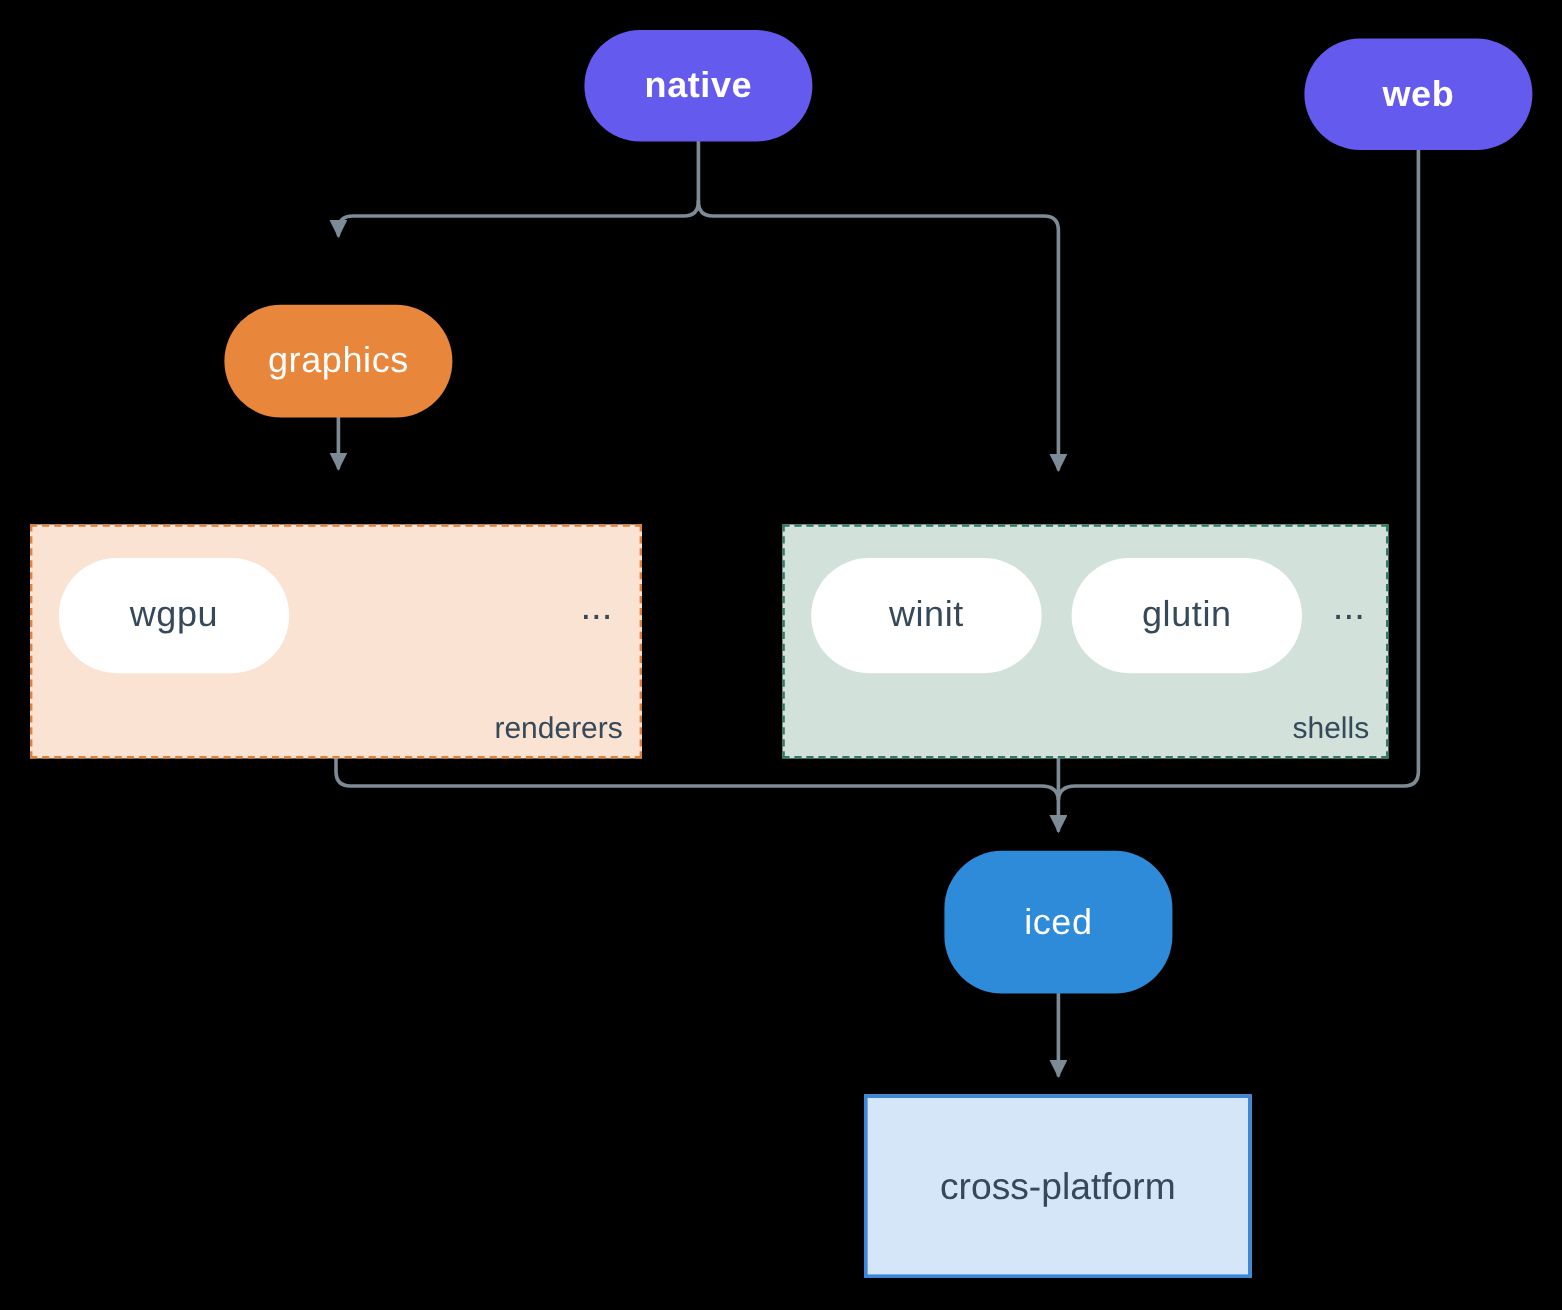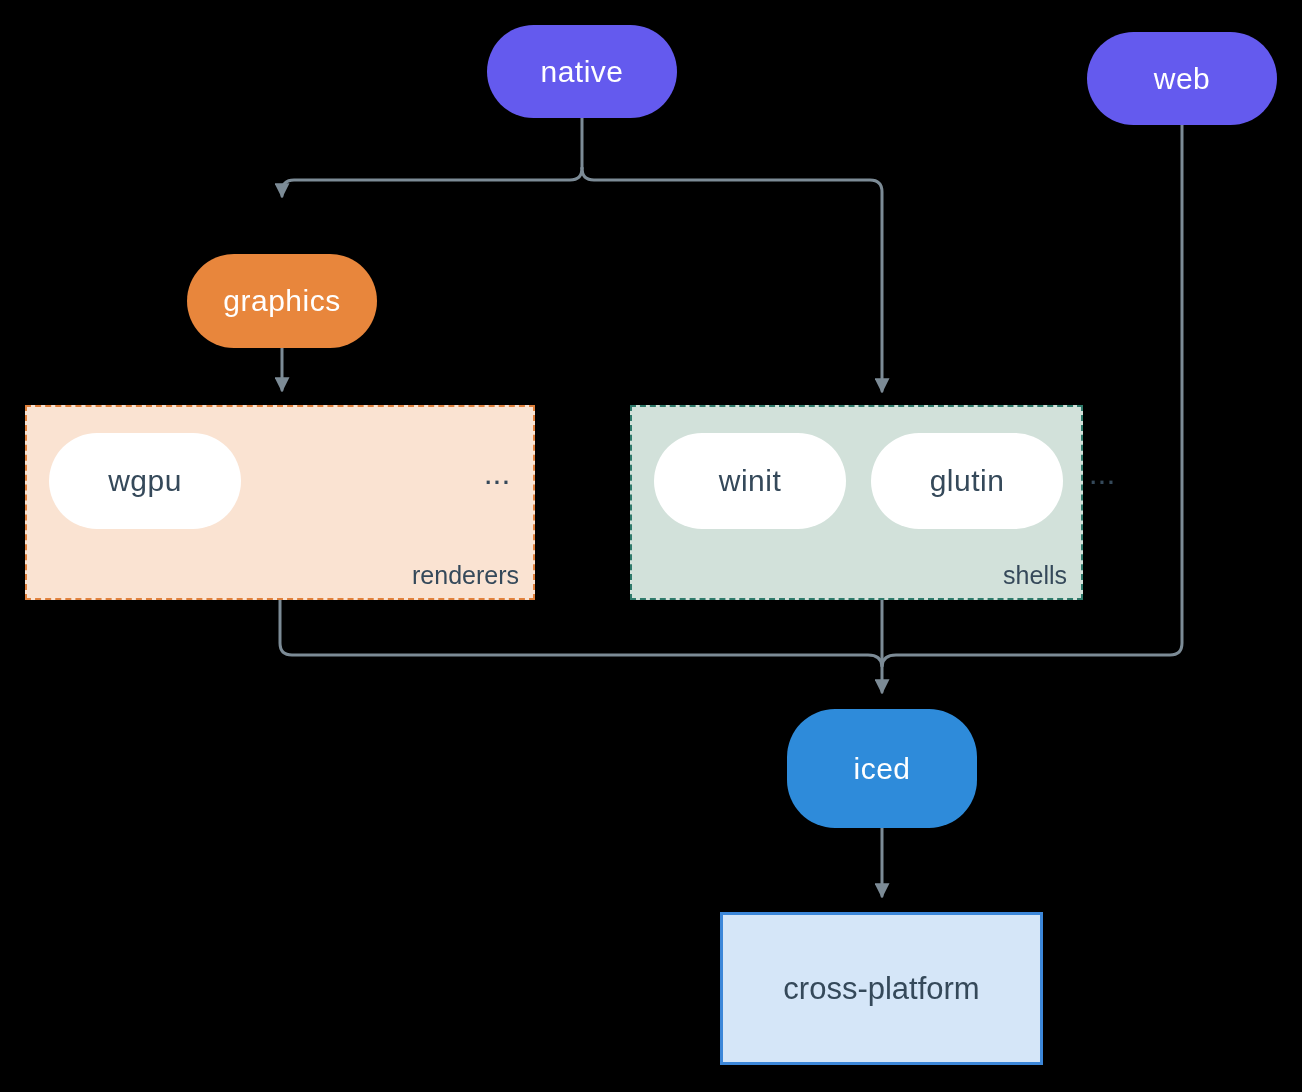--- a/index.html
+++ b/index.html
@@ -13,38 +13,38 @@
     position:relative; width:1302px; height:1092px; overflow:hidden;
     background:var(--background,#000);
     font-family:"Liberation Sans","DejaVu Sans",sans-serif;
   }
   svg.edges{position:absolute;left:0;top:0;width:1302px;height:1092px;}
   .edge{stroke:var(--edge,#7c8b96);stroke-width:3;fill:none;stroke-linecap:round;}
   .pill{
     position:absolute; display:flex; align-items:center; justify-content:center;
     border-radius:48px; font-size:30px; letter-spacing:.5px;
   }
-  .pill-purple{background:var(--node-purple,#645aee); color:#fff;}
+  .pill-purple{background:var(--node-purple,#645aee); color:#fff;font-weight:bold;}
   .pill-orange{background:var(--node-orange,#e8863c); color:#fff;margin-top:38px;}
   .pill-blue{background:var(--node-blue,#2e8bda); color:#fff;}
   .pill-white{background:var(--pill-white,#fff); color:var(--dark-text,#35495a);}
   .node-native{left:487px; top:25px;  width:190px; height:93px;}
   .node-web{left:1087px; top:13px; width:190px; height:93px;margin-top:19px;}
   .node-graphics{left:187px; top:216px; width:190px; height:94px;}
   .node-iced{left:787px; top:709px; width:190px; height:119px;justify-content:center;}
   .group{
     position:absolute; box-sizing:border-box;
-    border-width:2px; border-style:dashed;
+    border-width:2px; border-style:dashed;margin-top:32px;
   }
   .group-renderers{
     left:25px; top:405px; width:510px; height:195px;
     background:var(--renderers-bg,#fae3d2); border-color:var(--renderers-border,#e0813c);
   }
   .group-shells{
-    left:630px; top:405px; width:453px; height:195px;
+    left:652px; top:405px; width:505px; height:195px;
     background:var(--shells-bg,#d2e1da); border-color:var(--shells-border,#2f7a6b);
   }
   .group .pill{height:96px; width:192px; top:26px;}
   .group .pill.first{left:22px;}
   .group .pill.second{left:239px;}
   .dots{
     position:absolute; left:446px; top:50px; width:48px; text-align:center;
     color:var(--dark-text,#35495a); font-size:32px; line-height:32px;
   }
   .group-label{

